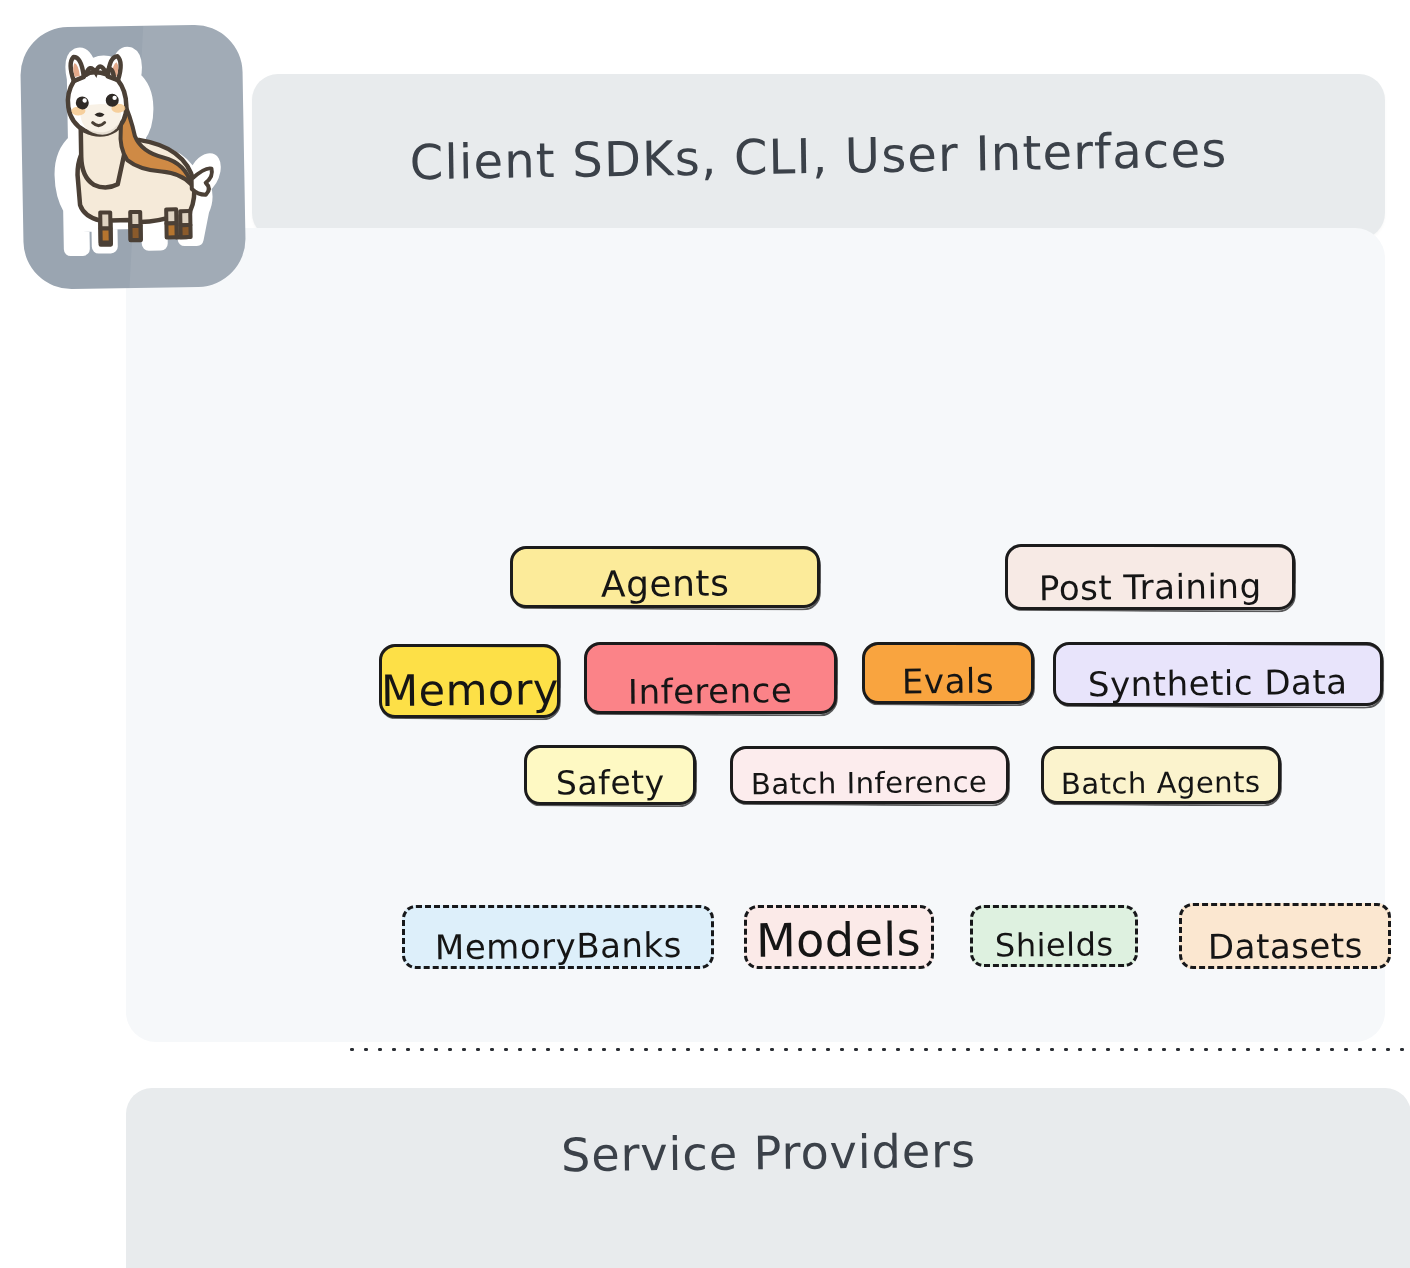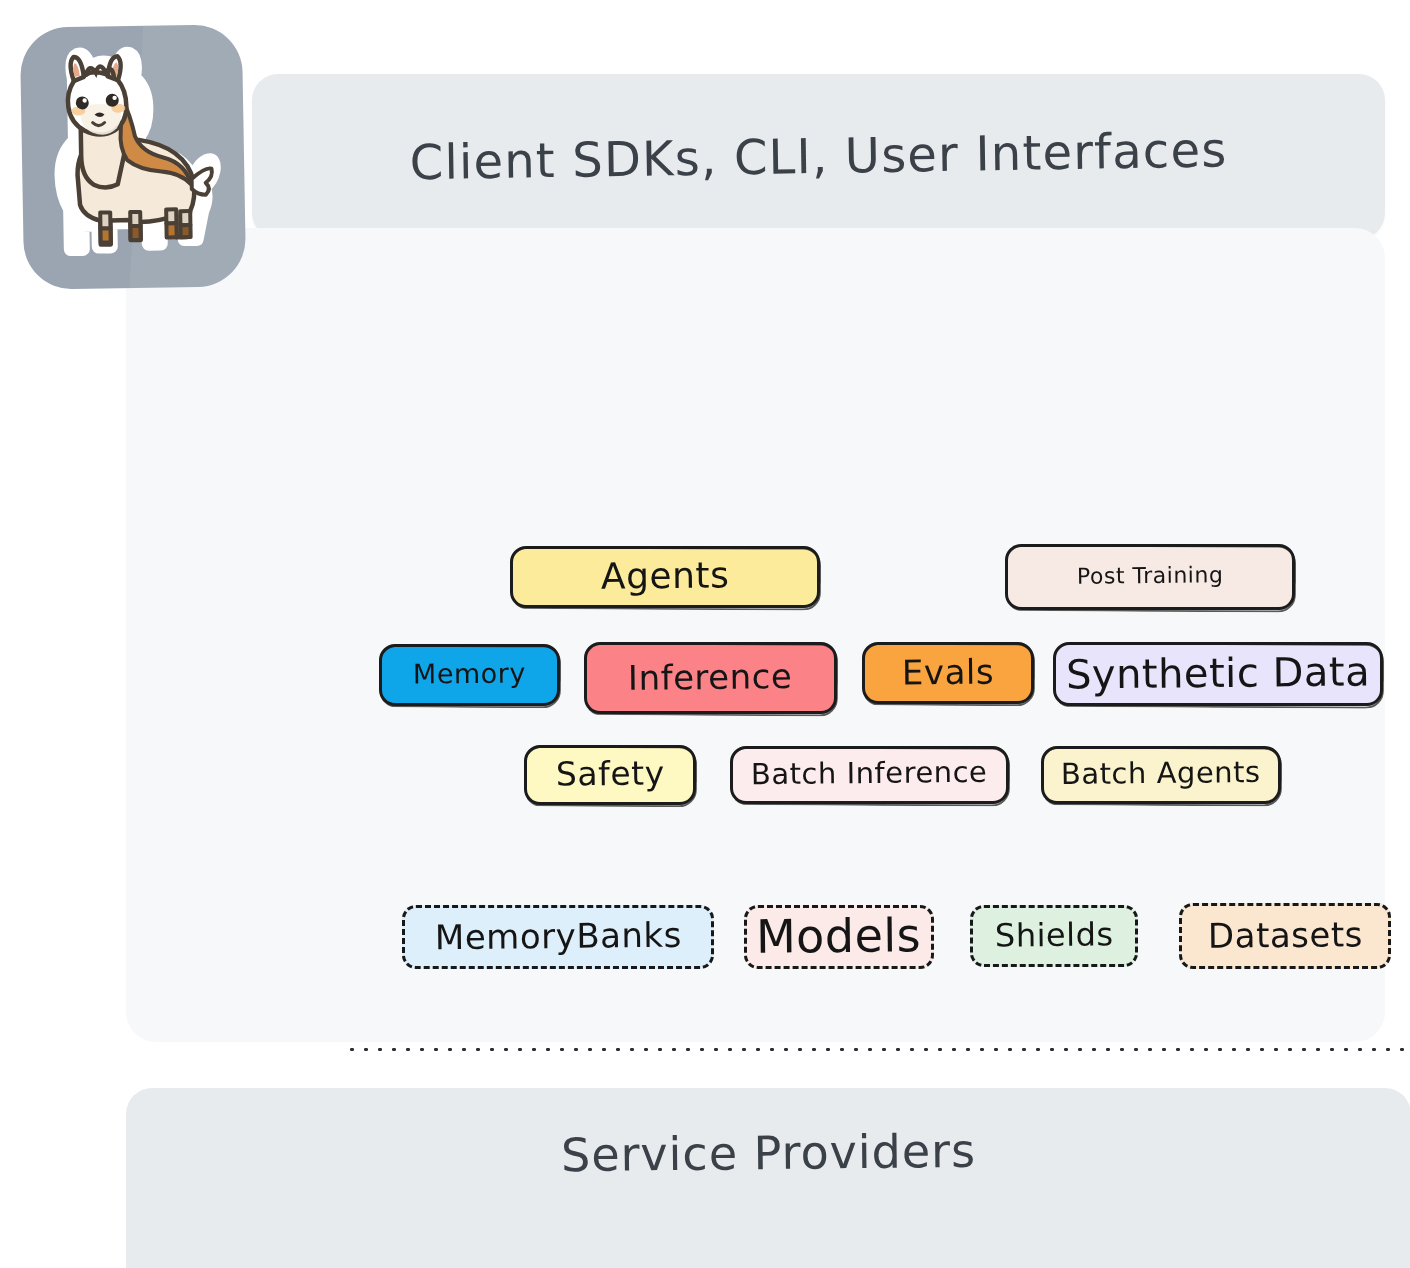--- a/index.html
+++ b/index.html
@@ -87,21 +87,21 @@
     height: 814px;
     background: #f6f8fa;
     border-radius: 30px;
   }
 
   
   .sbox {
     position: absolute;
     box-sizing: border-box;
     display: flex;
-    align-items: center;
+    align-items: flex-end;
     justify-content: center;
     border: 3px solid #1c1c1c;
     border-radius: 16px;
     color: #151515;
     white-space: nowrap;
   }
   .sbox .lbl {
     display: block;
     transform: rotate(-0.6deg);
     line-height: 1;
@@ -252,33 +252,33 @@
 <div id="header-bar">
   <div id="header-title" class="hand">Client SDKs, CLI, User Interfaces</div>
 </div>
 
 <div id="main-panel">
 
   <div id="api-box-layer">
       <div class="sbox hand" style="left: 384px; top: 318px; width: 310px; height: 62px; background: rgb(252, 235, 154); font-size: 36px;">
         <span class="lbl">Agents</span>
       </div>
-      <div class="sbox hand" style="left: 879px; top: 316px; width: 290px; height: 66px; background: rgb(247, 234, 229); font-size: 22px;">
+      <div class="sbox hand" style="left: 879px; top: 316px; width: 290px; height: 66px; background: rgb(247, 234, 229); font-size: 34px;">
         <span class="lbl">Post Training</span>
       </div>
-      <div class="sbox hand" style="left: 253px; top: 416px; width: 181px; height: 62px; background: #0ea5e9; font-size: 27px;">
+      <div class="sbox hand" style="left: 253px; top: 416px; width: 181px; height: 74px; background: #fde047; font-size: 43px;">
         <span class="lbl">Memory</span>
       </div>
       <div class="sbox hand" style="left: 458px; top: 414px; width: 253px; height: 72px; background: rgb(251, 131, 136); font-size: 34px;">
         <span class="lbl">Inference</span>
       </div>
       <div class="sbox hand" style="left: 736px; top: 414px; width: 172px; height: 62px; background: rgb(249, 164, 63); font-size: 34px;">
         <span class="lbl">Evals</span>
       </div>
-      <div class="sbox hand" style="left: 927px; top: 414px; width: 330px; height: 64px; background: rgb(232, 228, 251); font-size: 40px;">
+      <div class="sbox hand" style="left: 927px; top: 414px; width: 330px; height: 64px; background: rgb(232, 228, 251); font-size: 34px;">
         <span class="lbl">Synthetic Data</span>
       </div>
       <div class="sbox hand" style="left: 398px; top: 517px; width: 172px; height: 60px; background: #fef9c3; font-size: 33px;">
         <span class="lbl">Safety</span>
       </div>
       <div class="sbox hand" style="left: 604px; top: 518px; width: 279px; height: 58px; background: rgb(252, 236, 237); font-size: 29px;">
         <span class="lbl">Batch Inference</span>
       </div>
       <div class="sbox hand" style="left: 915px; top: 518px; width: 240px; height: 58px; background: rgb(251, 243, 205); font-size: 29px;">
         <span class="lbl">Batch Agents</span>

